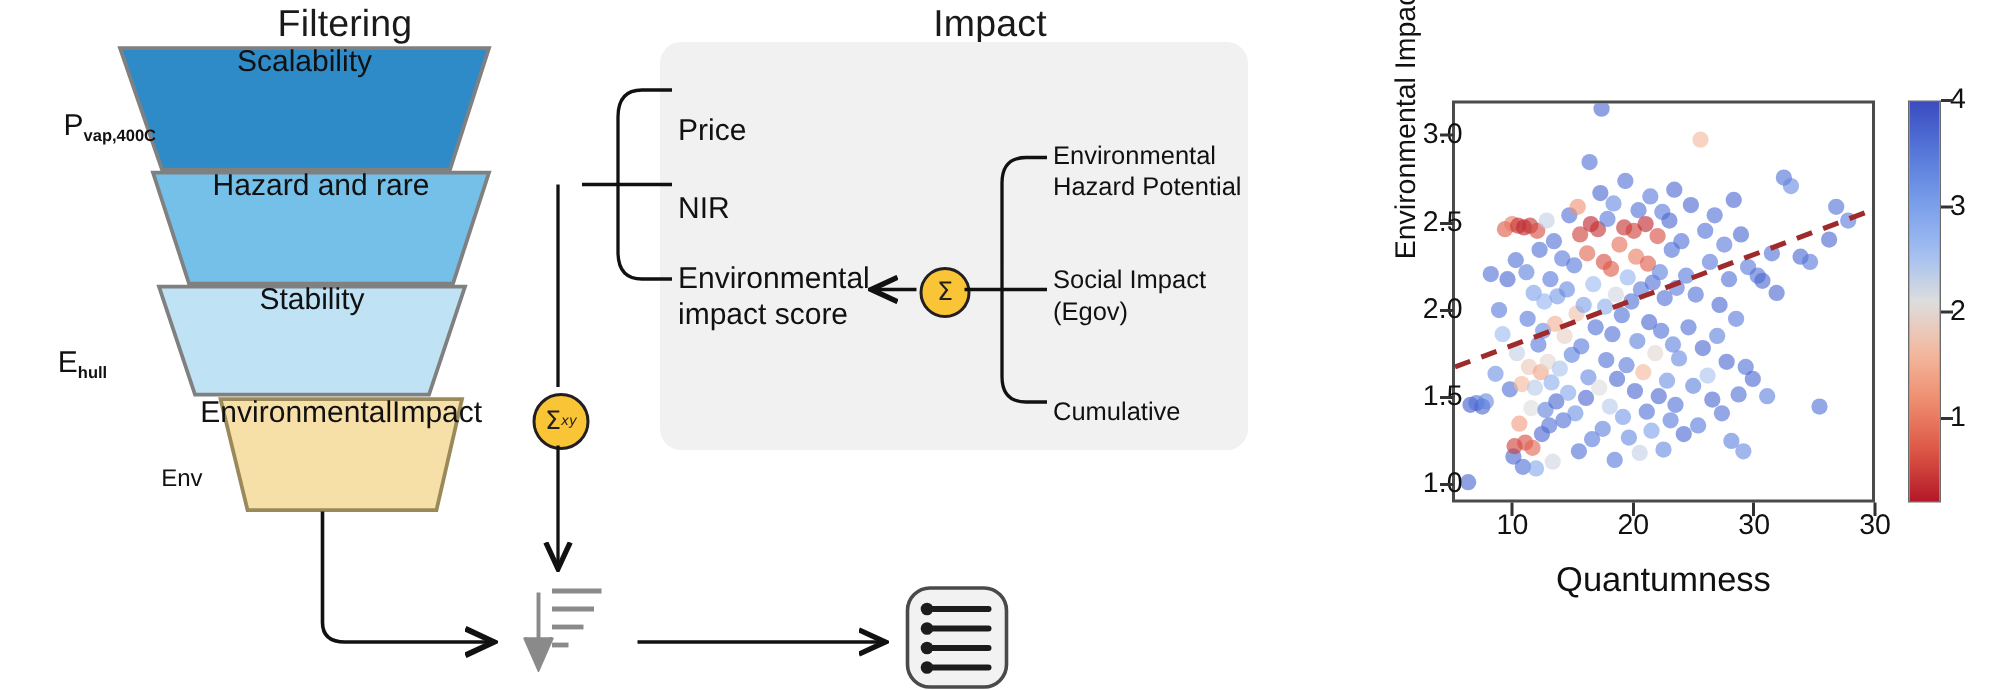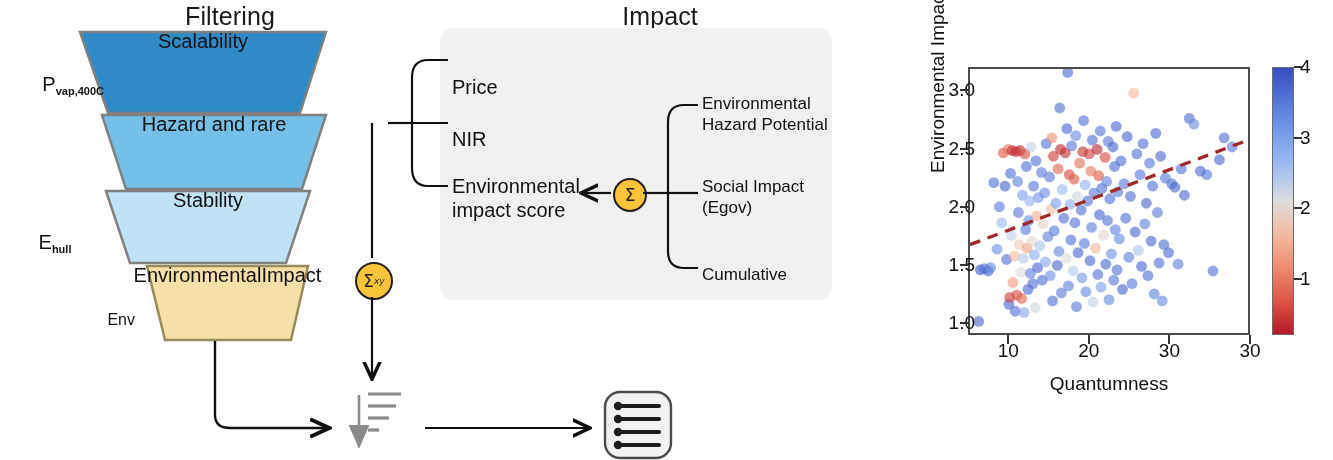--- a/index.html
+++ b/index.html
@@ -47,21 +47,21 @@
       border:2px solid #4b4b4b;background:#fff;box-sizing:border-box;}
   #points-svg{position:absolute;left:0;top:0;width:100%;height:100%;}
   .ytick{position:absolute;right:358px;font-size:19px;color:#111;
       text-align:right;white-space:nowrap;transform:translateY(-50%);}
   .xtick{position:absolute;top:300px;font-size:19px;color:#111;
       text-align:center;transform:translateX(-50%);}
   #ylabel{position:absolute;left:-93px;top:30px;width:266px;
       font-size:19px;color:#111;text-align:center;
       transform:rotate(-90deg);transform-origin:center center;white-space:nowrap;}
   #xlabel{position:absolute;left:70px;top:333px;width:282px;
-      font-size:19px;color:#111;text-align:center;}
+      font-size:23px;color:#111;text-align:center;}
   #cbar{position:absolute;left:374px;top:27px;width:22px;height:268px;
       border:1px solid #6b6b6b;box-sizing:border-box;}
   .cbtick{position:absolute;left:402px;font-size:19px;color:#111;
       transform:translateY(-50%);white-space:nowrap;}
   .cbtickmark{position:absolute;left:396px;width:8px;height:2px;background:#333;}
   #cblabel{position:absolute;left:330px;top:125px;width:230px;font-size:18px;
       color:#111;text-align:center;transform:rotate(-90deg);
       transform-origin:center center;white-space:nowrap;}
 </style>
 </head>

